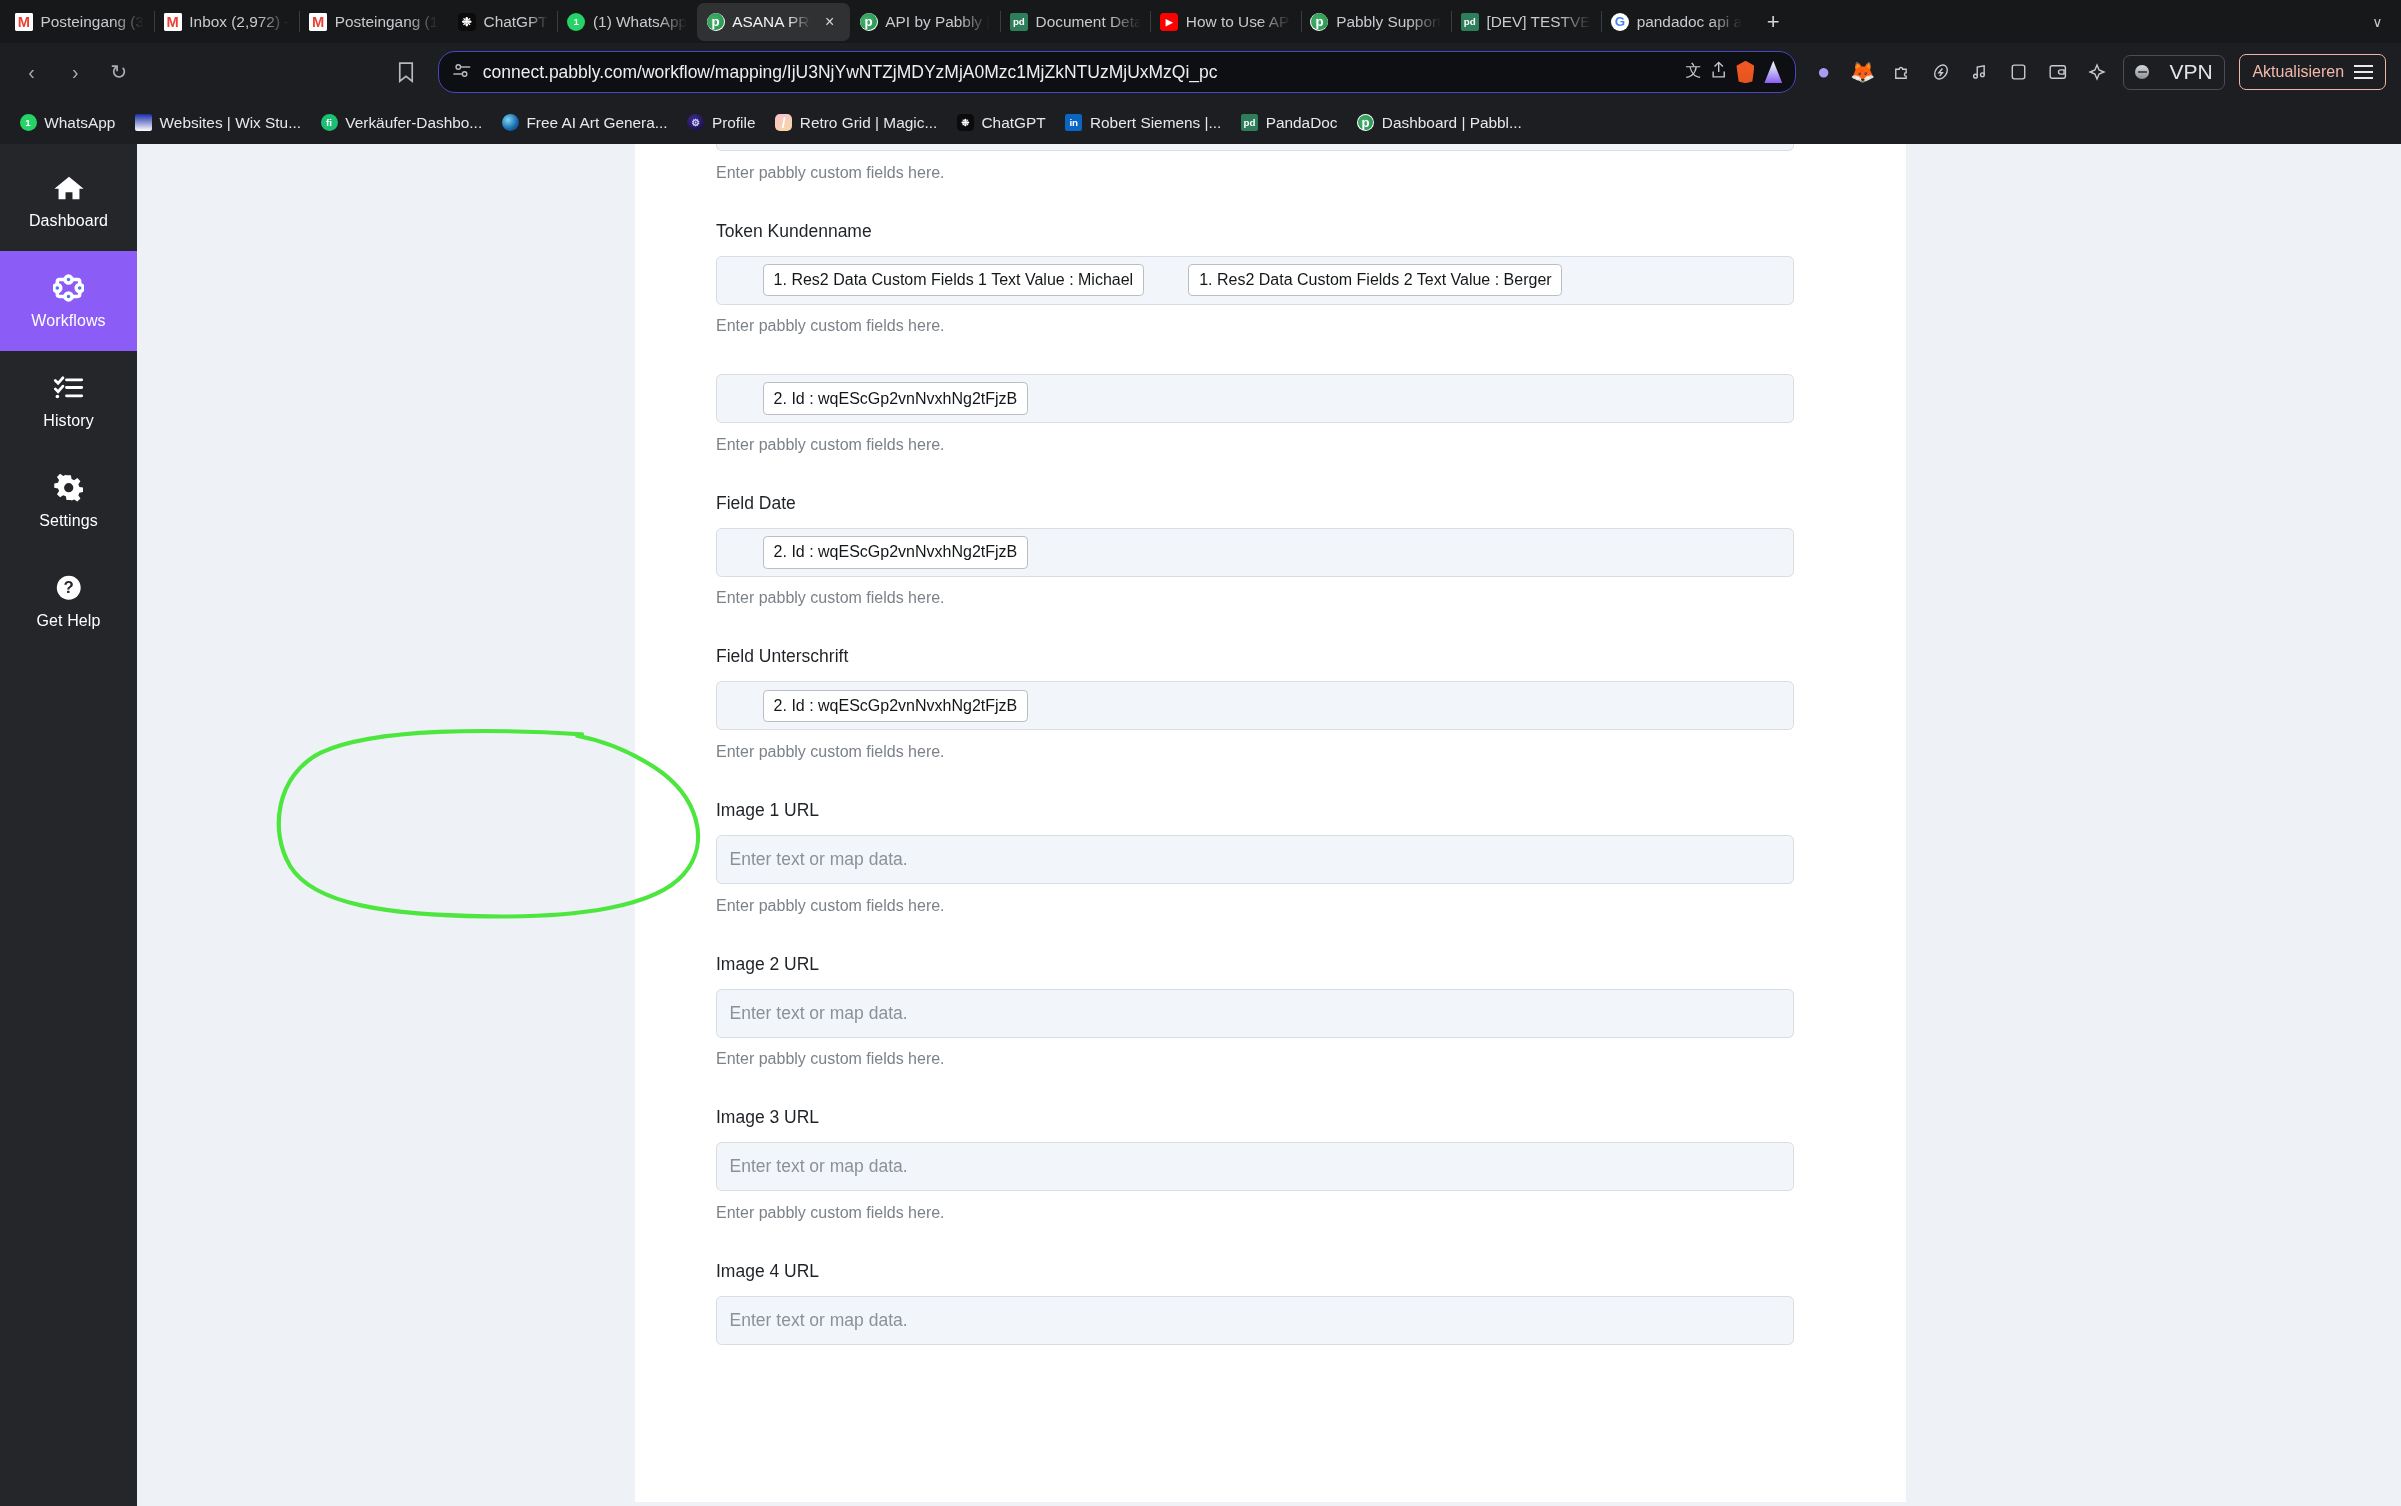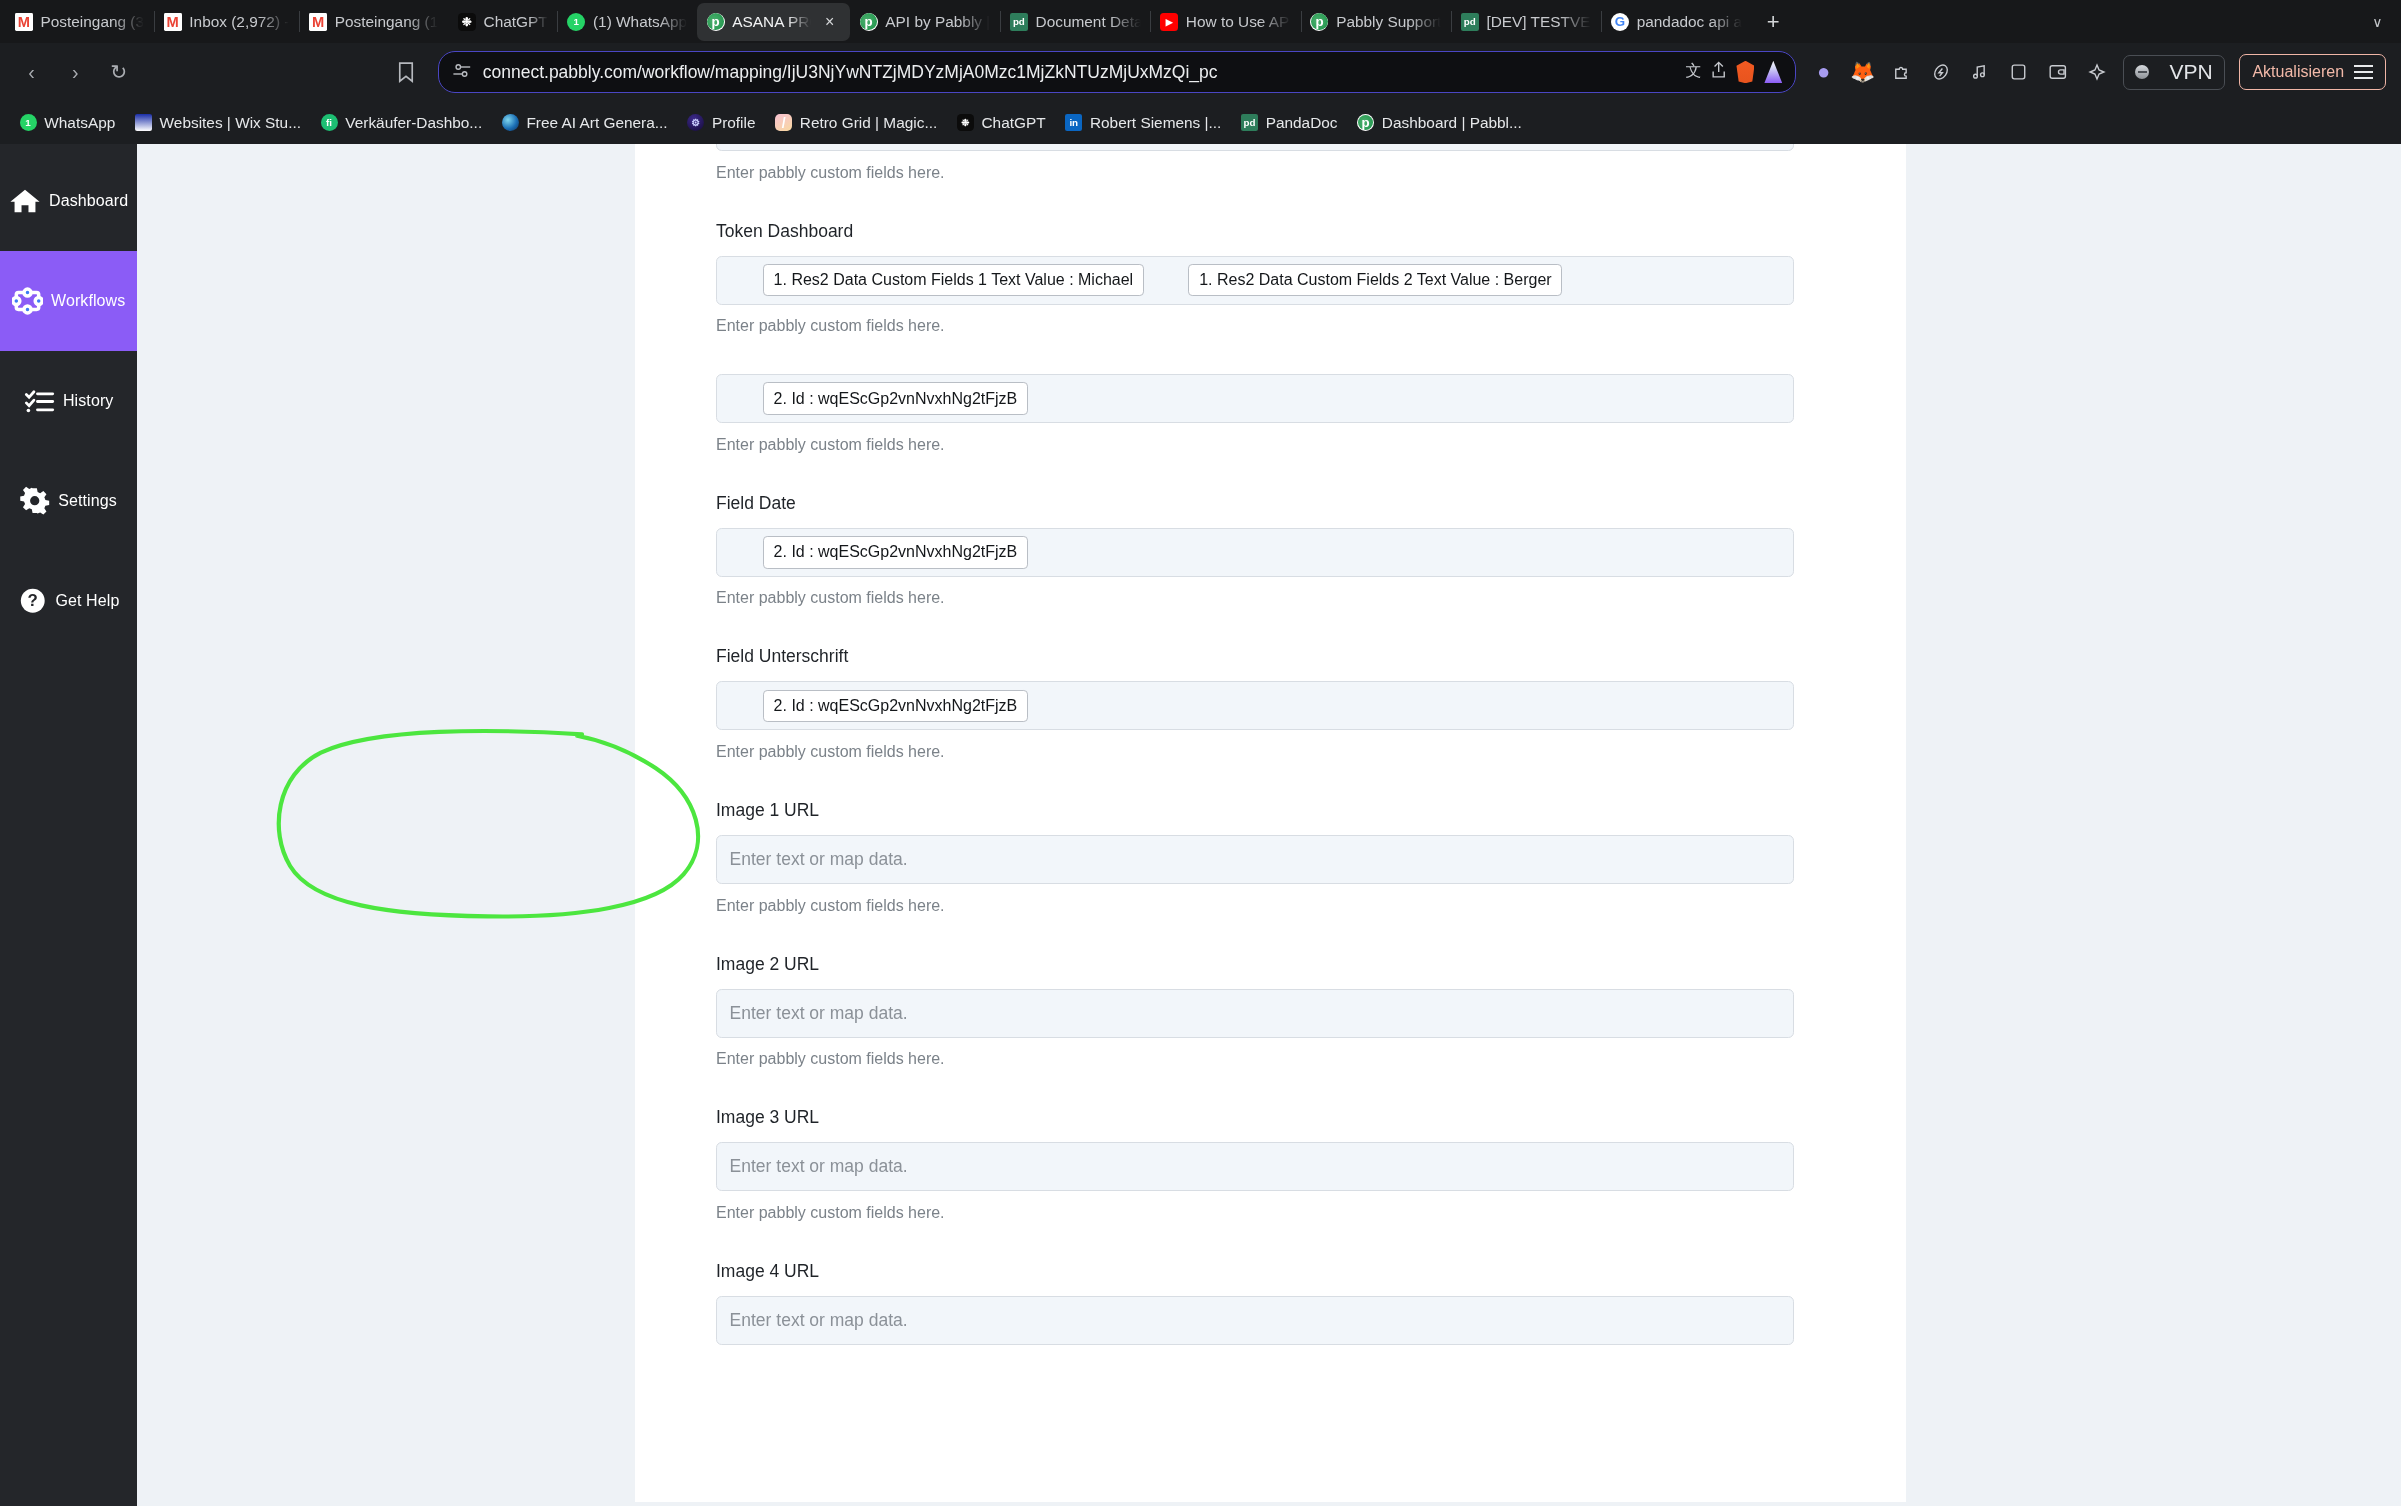--- a/index.html
+++ b/index.html
@@ -138,21 +138,21 @@
   .appbody { flex: 1 1 auto; display: flex; min-height: 0; background: #eef2f6; }
 
   
   .rail {
     width: 137px; flex: 0 0 137px;
     background: #24262a;
     display: flex; flex-direction: column;
     padding-top: 7px;
   }
   .rail-item {
-    height: 100px; display:flex; flex-direction: row;
+    height: 100px; display:flex; flex-direction: column;
     align-items:center; justify-content:center; gap: 8.4px;
     color: #ffffff;
   }
   .rail-item.active { background: #8b5cf6; }
   .rail-label { font-size: 16px; color: #ffffff; letter-spacing: 0.1px; }
   .rail-ic { height: 32px; display:flex; align-items:center; justify-content:center; }
   .rail-ic svg { display:block; }
 
   
   .main { flex: 1 1 auto; position: relative; background: #eef2f6; overflow: hidden; }
@@ -477,21 +477,21 @@
         <div class="formpad" style="padding:0 112px 0 81px;">
 
           <div class="field">
             <div class="input-shell" style="margin-top:-42px; height:49px;"></div>
             <div class="helptext">Enter pabbly custom fields here.</div>
           </div>
 
           <div class="gap"></div>
 
           <div class="field">
-            <div class="field-label">Token Dashboard</div>
+            <div class="field-label">Token Kundenname</div>
             <div class="input-shell">
               <span class="chip">1. Res2 Data Custom Fields 1 Text Value : Michael</span>
               <span class="chip">1. Res2 Data Custom Fields 2 Text Value : Berger</span>
             </div>
             <div class="helptext">Enter pabbly custom fields here.</div>
           </div>
 
           <div class="gap"></div>
 
           <div class="field">

